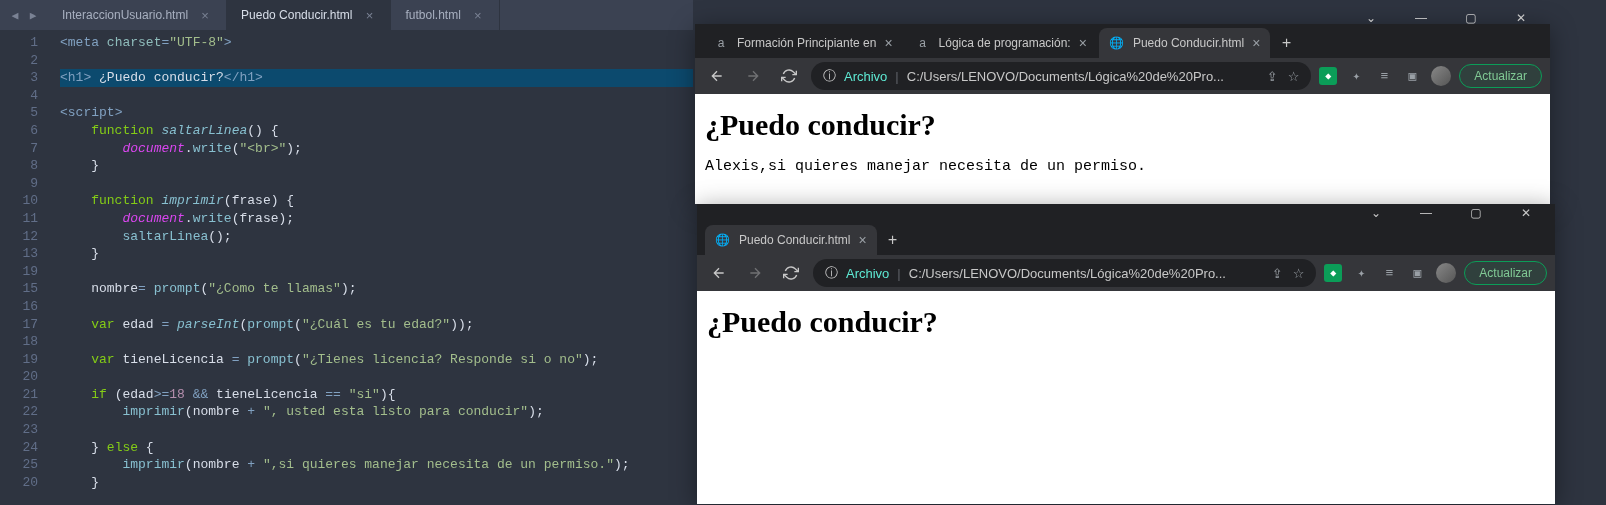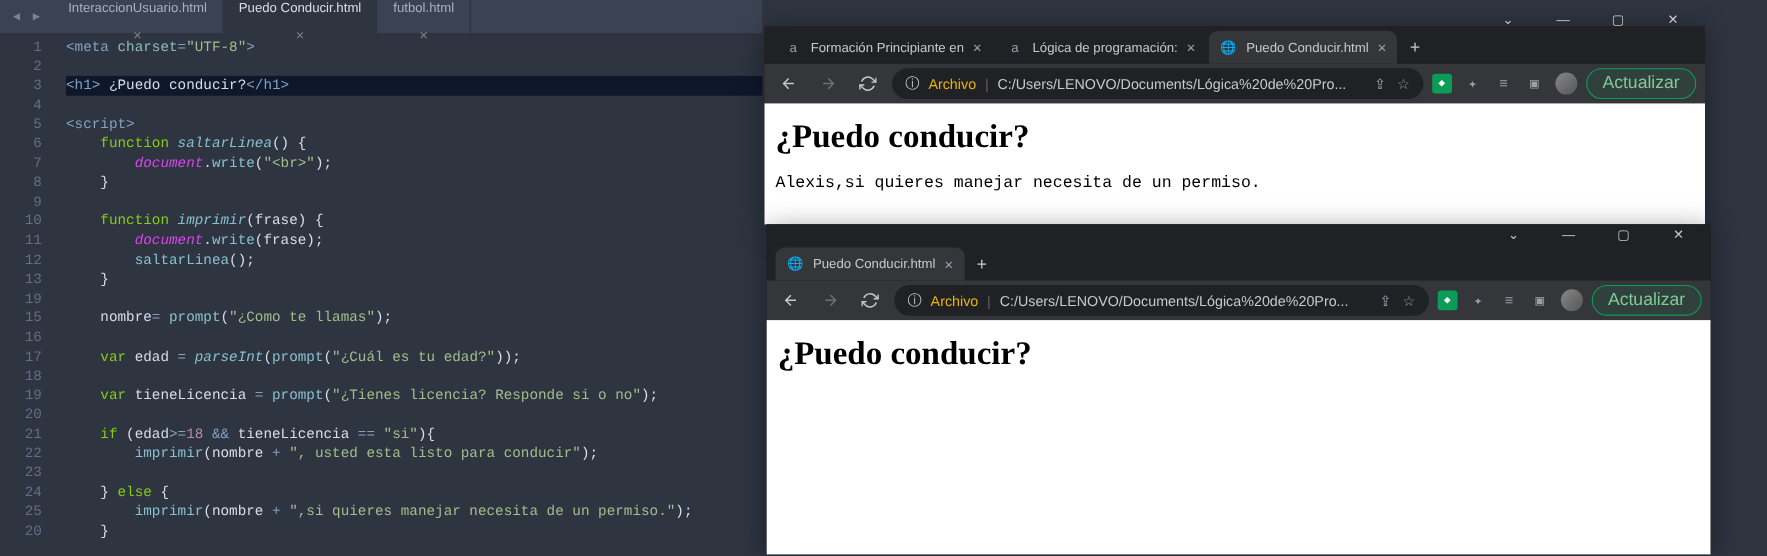--- a/index.html
+++ b/index.html
@@ -39,21 +39,20 @@
 .tabs { display: flex; height: 30px; }
 .tab {
   padding: 0 14px;
   display: flex; align-items: center; gap: 10px;
   color: #a8b0c0;
   font-family: -apple-system, 'Segoe UI', sans-serif;
   font-size: 12px;
   border-right: 1px solid #2e3440;
   background: #3b4252;
   cursor: pointer;
-  flex-direction: column;
 }
 .tab.active { background: #2e3440; color: #d8dee9; }
 .tab-close {
   font-size: 13px;
   color: #7a8294;
   width: 14px; height: 14px;
   display: flex; align-items: center; justify-content: center;
 }
 .code-area {
   display: flex;
@@ -72,21 +71,21 @@
 .code {
   flex: 1;
   padding-top: 4px;
   padding-left: 10px;
   color: #d8dee9;
   font-size: 13px;
   line-height: 17.6px;
   white-space: pre;
 }
 .code-line { height: 17.6px; }
-.line-hl { background: #0f172a; }
+.line-hl { background: #0c4a6e; }
 
 
 .tag { color: #81a1c1; }
 .attr { color: #8fbcbb; }
 .op { color: #81a1c1; }
 .str { color: #a3be8c; }
 .kw { color: #84cc16; }
 .fn { color: #88c0d0; font-style: italic; }
 .fnc { color: #88c0d0; margin-top: 20px; }
 .id { color: #d8dee9; }
@@ -174,33 +173,33 @@
   height: 28px;
   background: #202124;
   border-radius: 14px;
   display: flex; align-items: center;
   padding: 0 12px;
   color: #c8c8c8;
   font-family: 'Segoe UI', sans-serif;
   font-size: 13px;
   gap: 8px;
 }
-.addr-prefix { color: #eab308; }
+.addr-prefix { color: #5eead4; }
 .addr-url { overflow: hidden; white-space: nowrap; text-overflow: ellipsis; flex: 1; }
 .addr-icons { display: flex; gap: 10px; color: #9aa0a6; align-items: center; }
 .ext-icons { display: flex; gap: 10px; align-items: center; }
 .ext-icon { width: 18px; height: 18px; display: flex; align-items: center; justify-content: center; color: #9aa0a6; }
 .shield { width: 18px; height: 18px; background: #0b9d58; border-radius: 3px; display:flex; align-items:center; justify-content:center; color:#fff; font-size:10px;}
 .avatar { width: 20px; height: 20px; border-radius: 50%; background: linear-gradient(135deg,#888,#555); }
 .update-btn {
   padding: 4px 14px;
   border: 1px solid #0b9d58;
   color: #8ab4f8;
   border-radius: 14px;
-  font-size: 16px;
+  font-size: 12px;
   font-family: 'Segoe UI', sans-serif;
   background: rgba(11,157,88,.1);
   color: #81c995;
   cursor: pointer;
 }
 
 .page {
   flex: 1;
   background: #fff;
   padding: 14px 10px;

